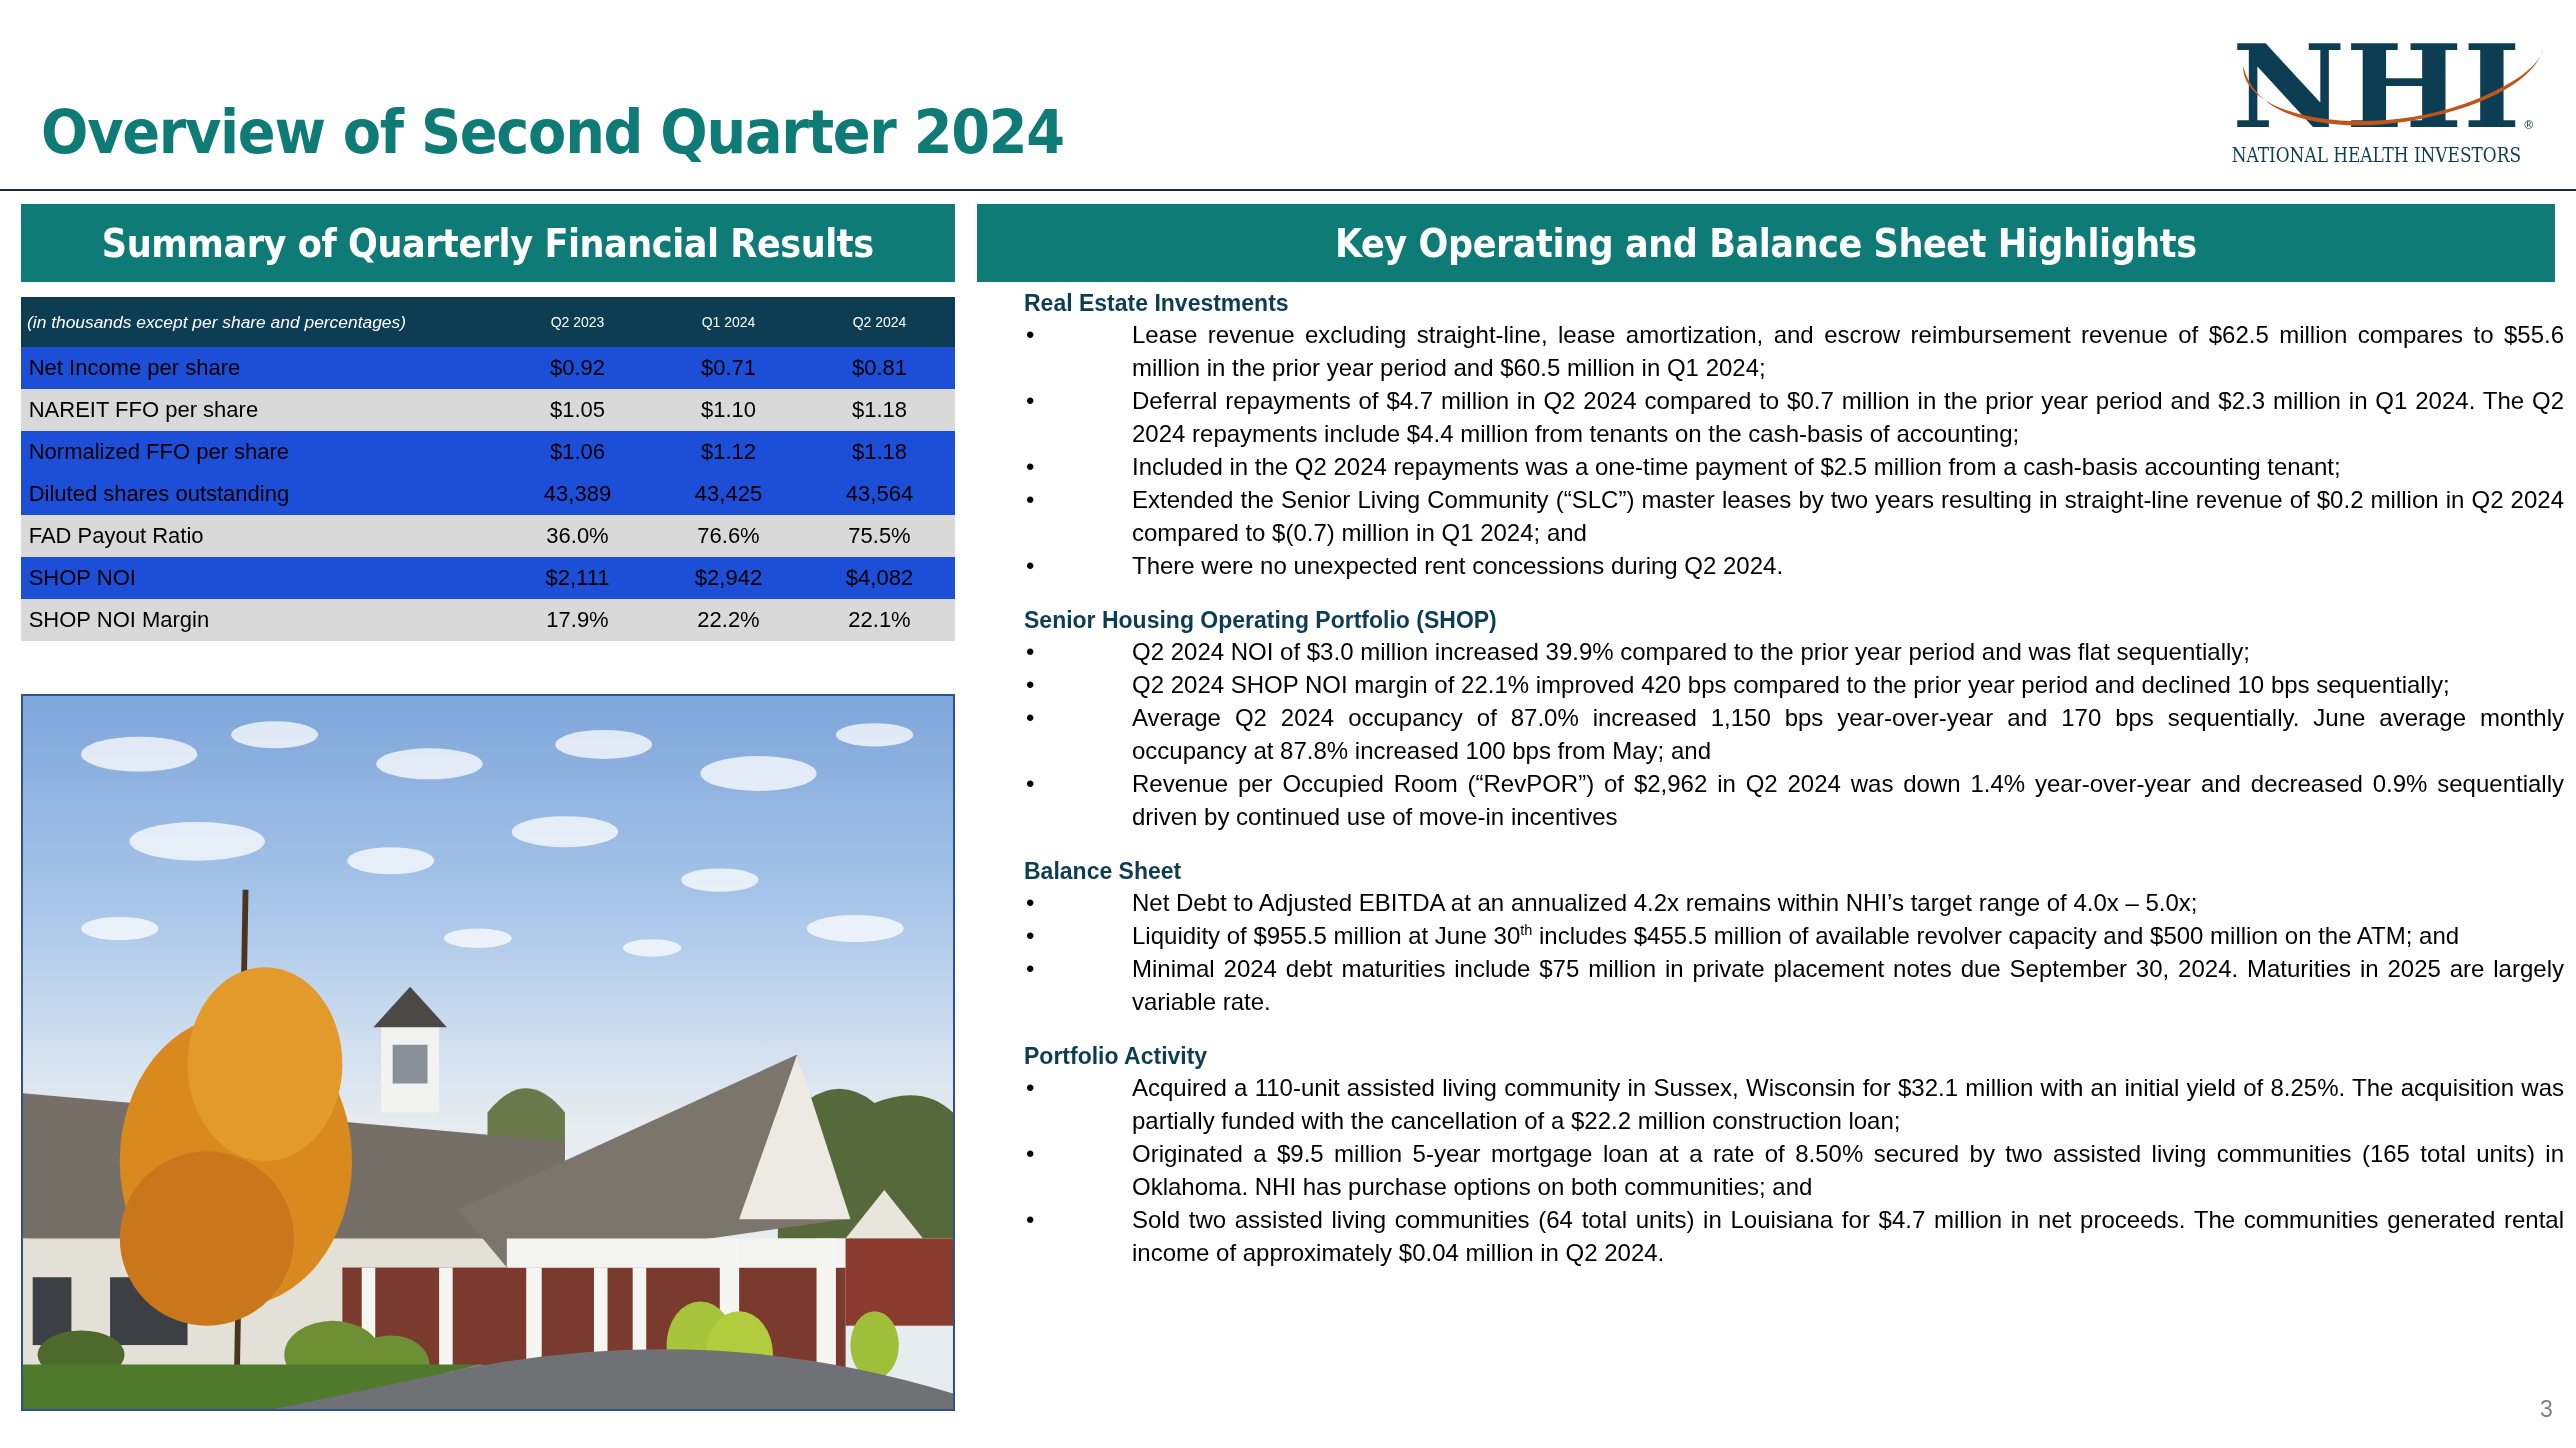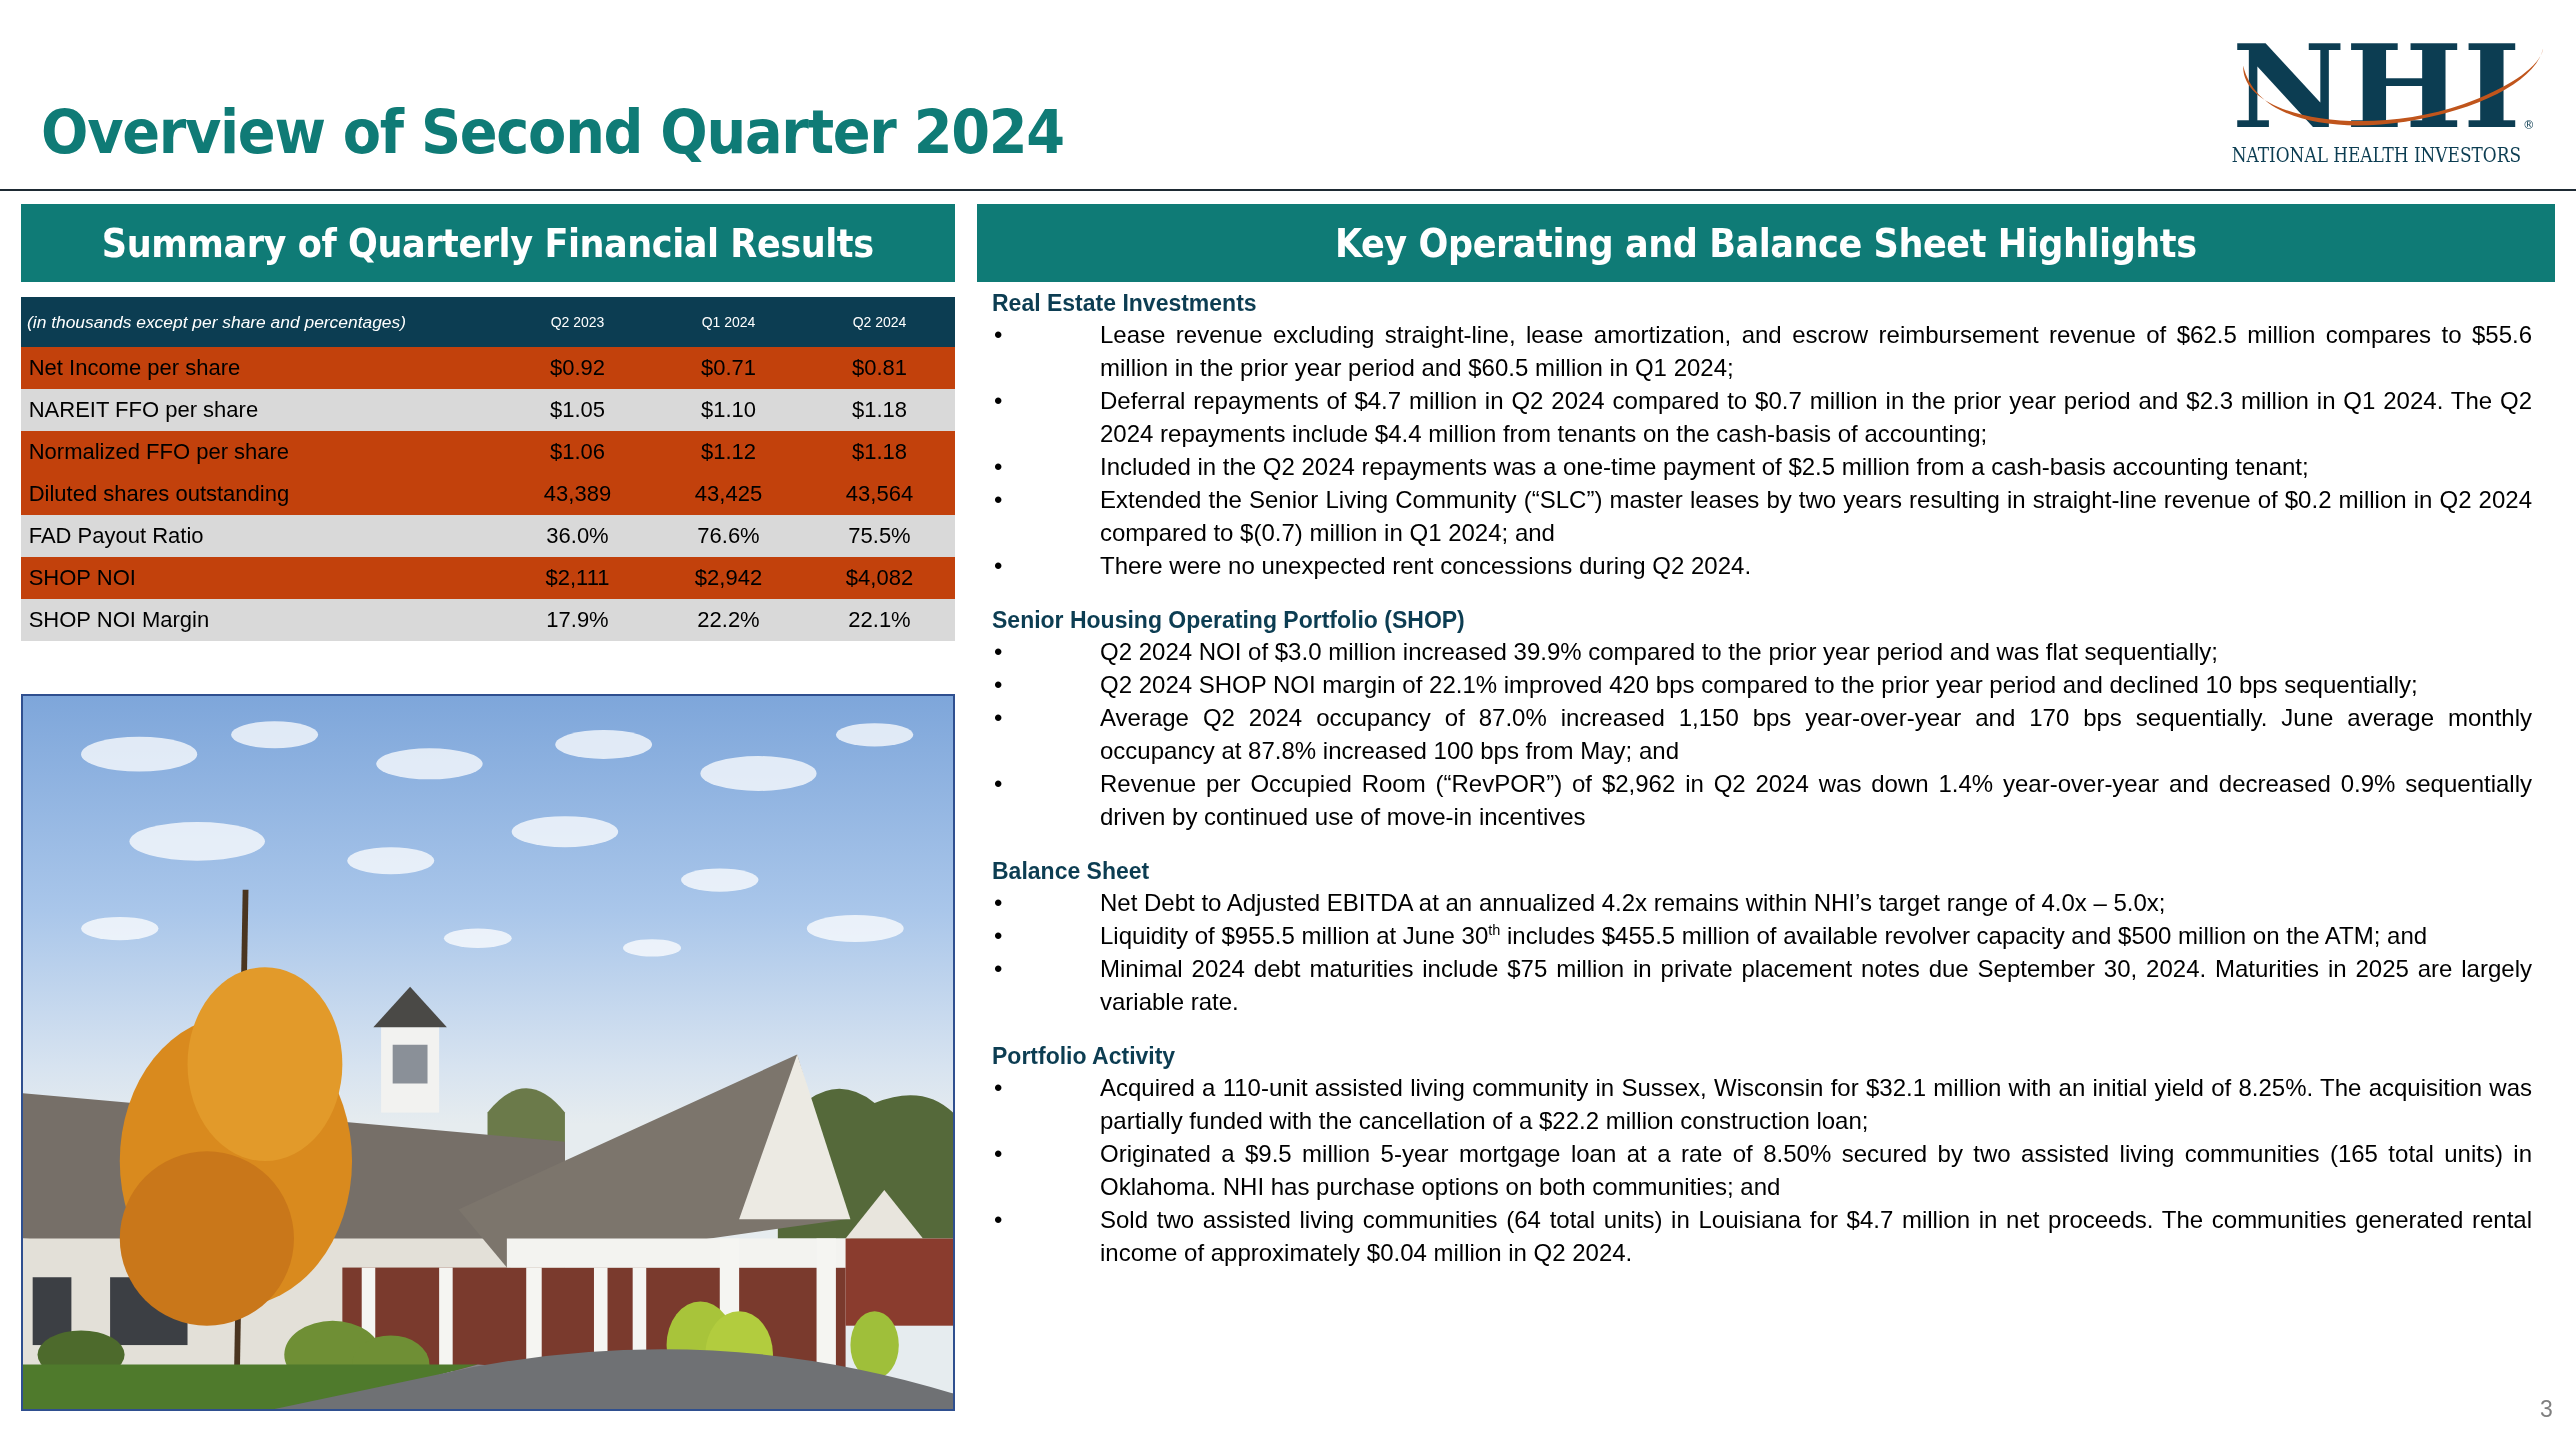--- a/index.html
+++ b/index.html
@@ -31,34 +31,34 @@
   .fin-table { position: absolute; left: 21px; top: 297px; width: 934px; border-collapse: collapse; }
   .fin-table th {
     background: #0c3d52; color: #fff; font-weight: normal; height: 50px;
     font-size: 14px; text-align: center;
   }
   .fin-table th.lbl { text-align: left; font-style: italic; font-size: 17.4px; padding-left: 6px; }
   .fin-table td { height: 42px; font-size: 22px; }
   .fin-table td.lbl { padding-left: 7.7px; text-align: left; }
   .fin-table td.val { text-align: center; }
   .fin-table tr.alt td { background: #d9d9d9; }
-  .fin-table tr.white td { background: #c2410c; margin-top: 8px; }
+  .fin-table tr.white td { background: #1d4ed8; margin-top: 8px; }
   .fin-table col.c0 { width: 481px; }
   .fin-table col.c1, .fin-table col.c2, .fin-table col.c3 { width: 151px; }
 
   
   .photo {
     position: absolute; left: 21px; top: 694px; width: 934px; height: 717px;
     border: 2.9px solid #2f4f8f; overflow: hidden;
     background: linear-gradient(180deg, #7ea6da 0%, #a9c6ea 30%, #d7e3f0 52%, #e6ecef 60%);
   }
   .photo svg { position: absolute; left: 0; top: 0; width: 100%; height: 100%; }
 
   
-  .highlights { position: absolute; left: 992px; top: 288px; width: 1540px; font-size: 24px; line-height: 33px; }
+  .highlights { position: absolute; left: 1024px; top: 288px; width: 1540px; font-size: 24px; line-height: 33px; }
   .section { margin-bottom: 23px; }
   .section-title { color: #0c3d52; font-weight: bold; font-size: 23px; line-height: 30px; }
   .bullet { display: flex; }
   .bullet .dot { width: 60px; flex: 0 0 60px; padding-left: 1.9px; }
   .bullet .txt { flex: 1; text-align: justify; margin-left: 48px; }
   .bullet .txt sup { font-size: 14.5px; line-height: 0; }
 
   .page-num { position: absolute; left: 2540px; top: 1396px; font-size: 23px; color: #7f7f7f; }
 </style>
 </head>

